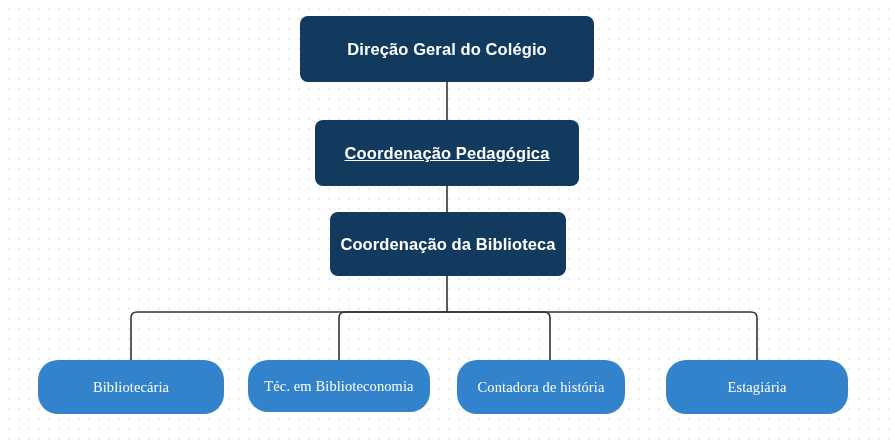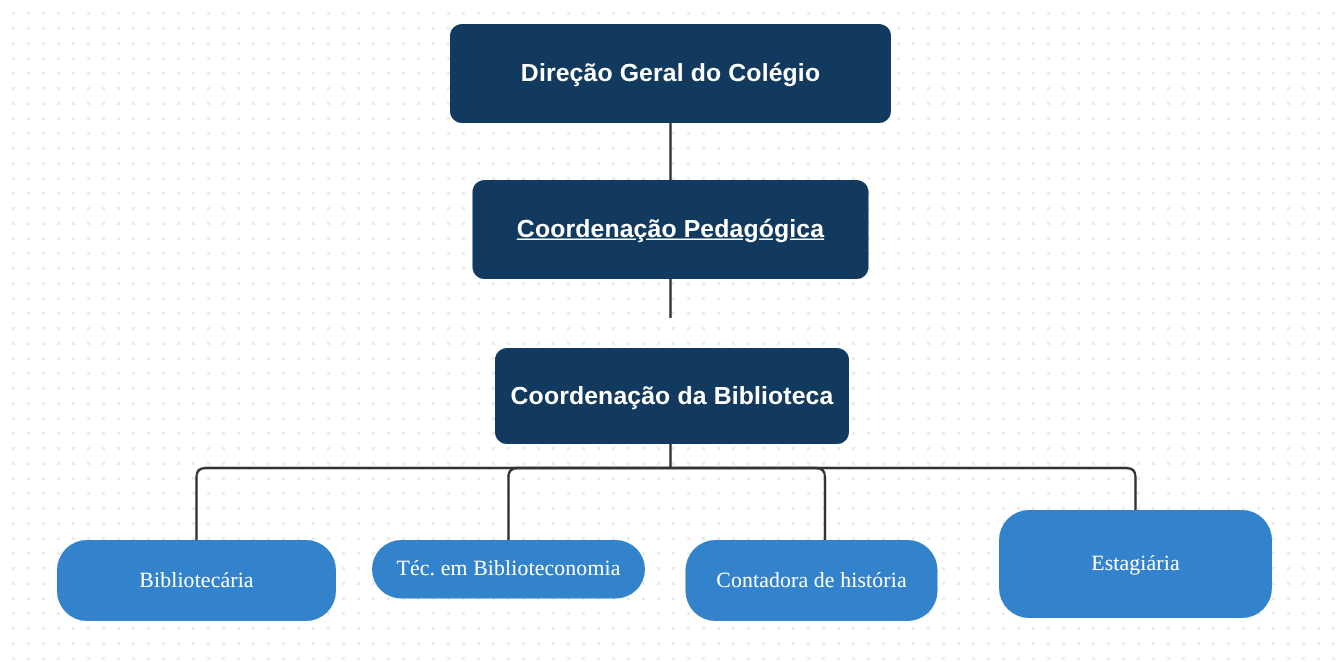--- a/index.html
+++ b/index.html
@@ -69,26 +69,26 @@
 
   .node-label {
     display: block;
     padding: 0 10px;
     white-space: nowrap;
   }
 
   
   #node-direcao        { left: 300px; top: 16px;  width: 294px; height: 66px; }
   #node-coord-ped      { left: 315px; top: 120px; width: 264px; height: 66px; text-decoration: underline; }
-  #node-coord-bib      { left: 330px; top: 212px; width: 236px; height: 64px; margin-top: 20px; }
+  #node-coord-bib      { left: 330px; top: 212px; width: 236px; height: 64px; }
 
   #node-bibliotecaria  { left: 38px;  top: 360px; width: 186px; height: 54px; }
-  #node-tec-biblio     { left: 248px; top: 360px; width: 182px; height: 39px; }
+  #node-tec-biblio     { left: 248px; top: 360px; width: 182px; height: 52px; }
   #node-contadora      { left: 457px; top: 360px; width: 168px; height: 54px; }
-  #node-estagiaria     { left: 666px; top: 340px; width: 182px; height: 72px; }
+  #node-estagiaria     { left: 666px; top: 360px; width: 182px; height: 54px; }
 </style>
 </head>
 <body>
 
 <div id="canvas">
 
   <svg id="connectors" viewBox="0 0 895 441" width="895" height="441" aria-hidden="true">
     <g fill="none" stroke="#333333" stroke-width="1.6" stroke-linecap="butt" stroke-linejoin="round">
 
       <path d="M447,82 L447,120"></path>

